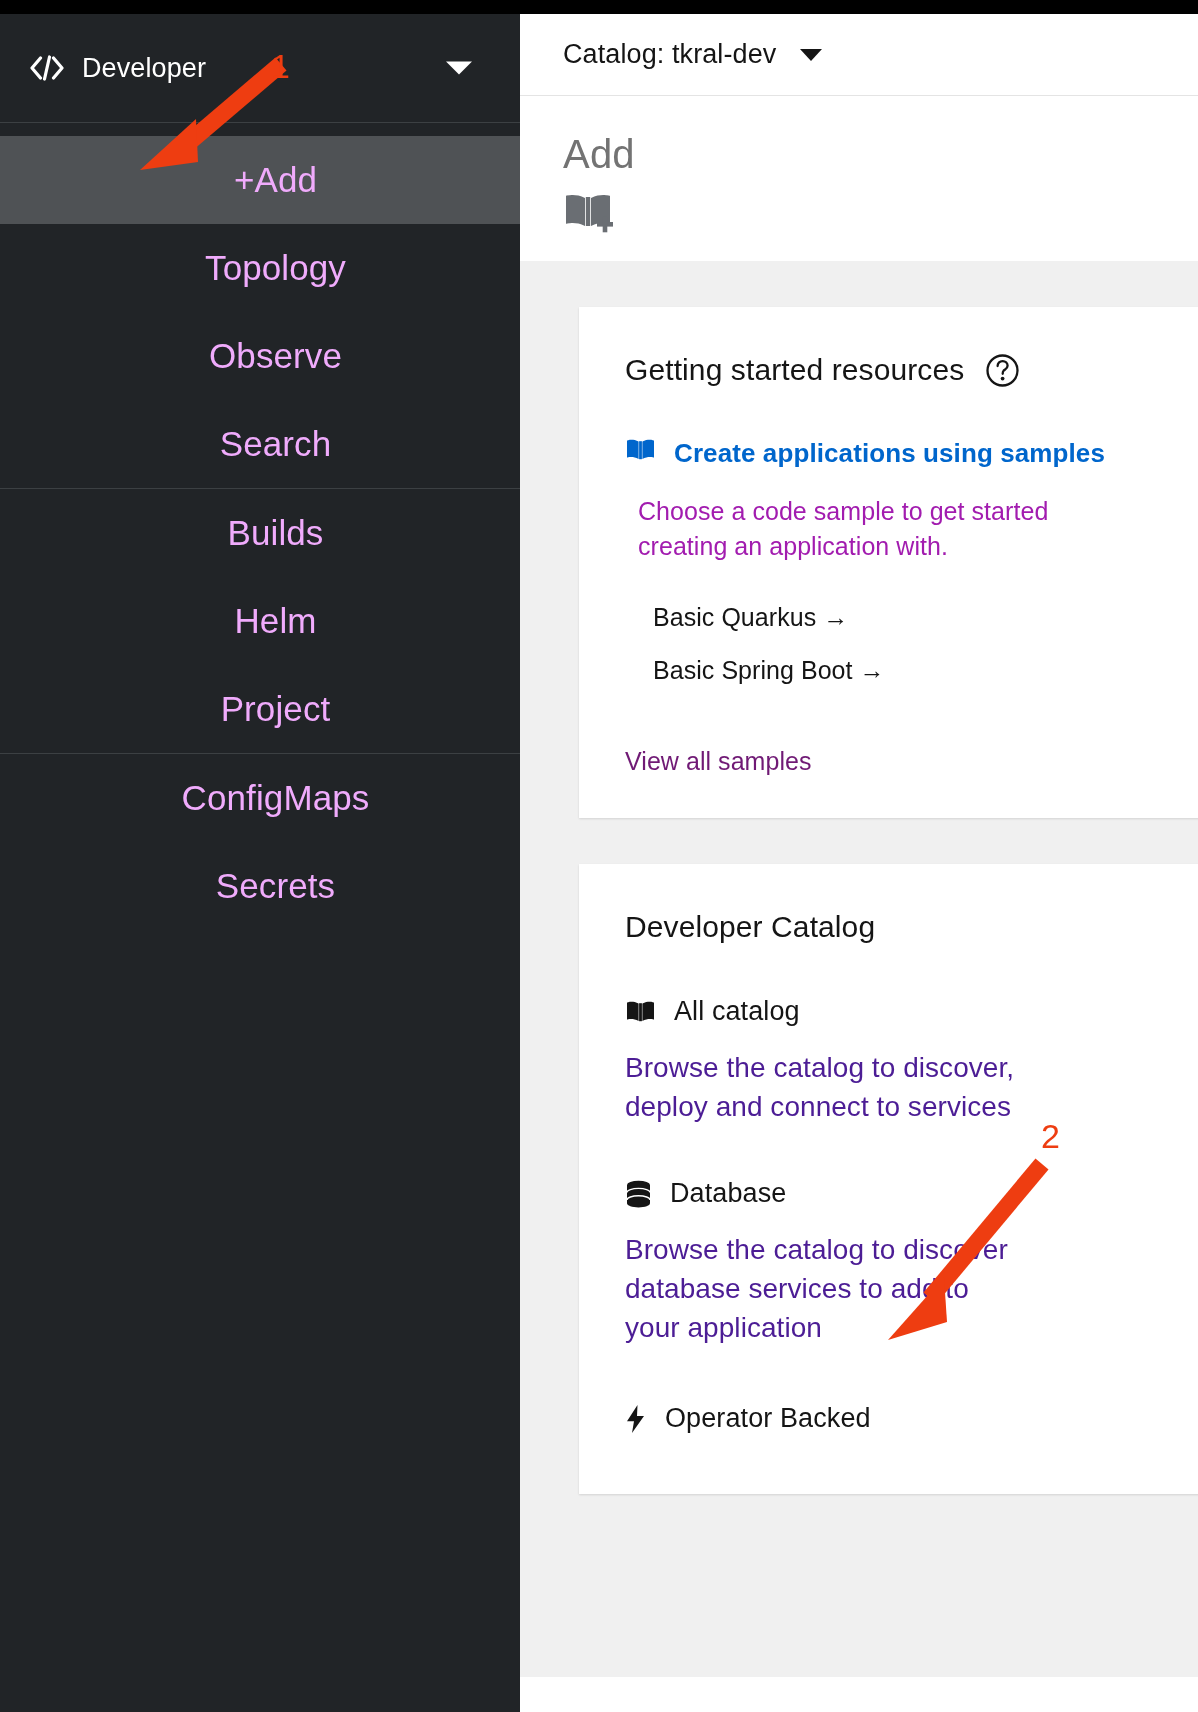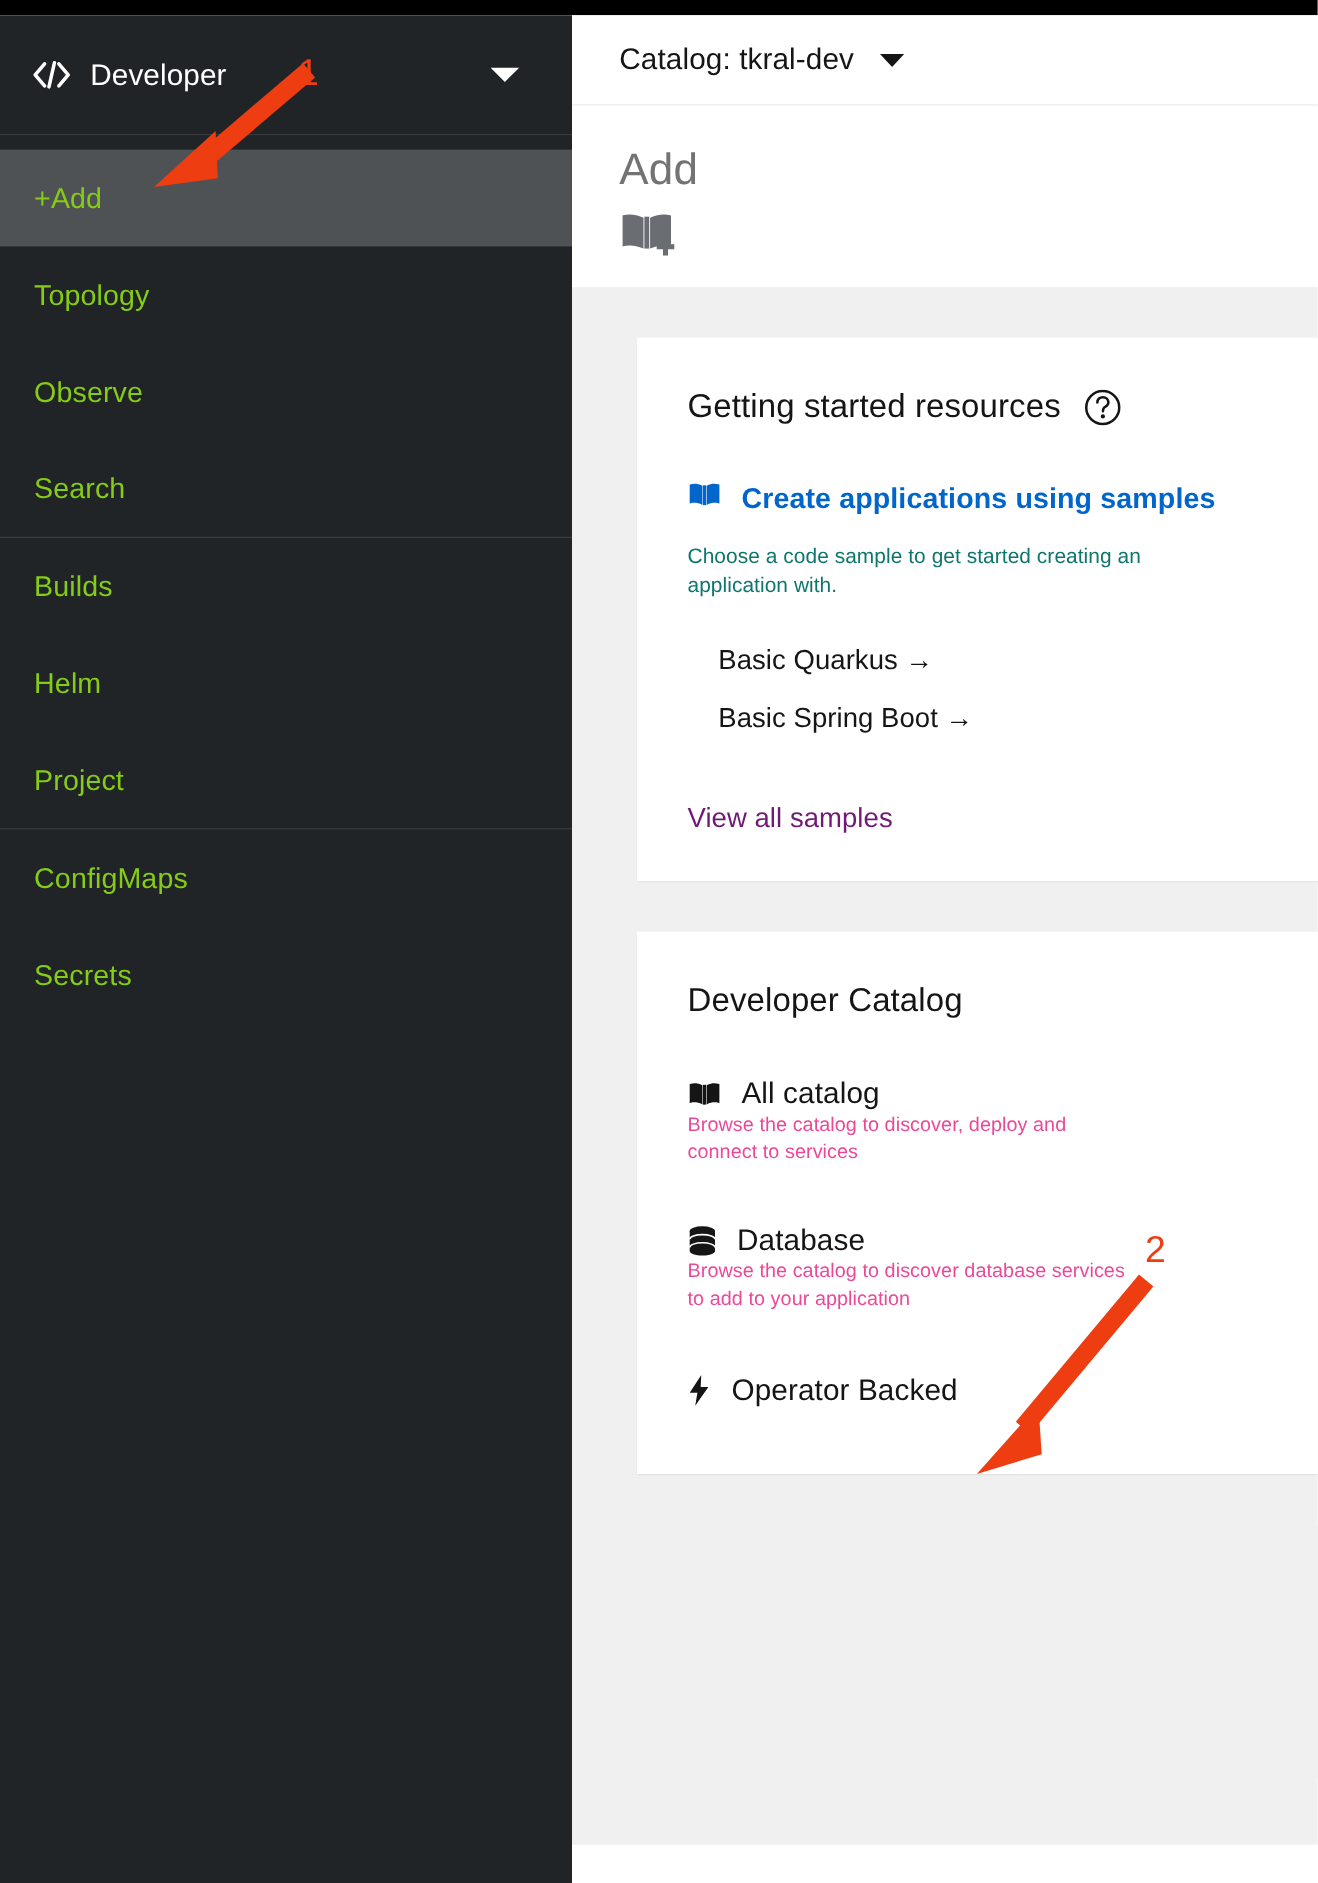--- a/index.html
+++ b/index.html
@@ -38,22 +38,22 @@
     border-left:13px solid transparent;
     border-right:13px solid transparent;
     border-top:13px solid #ffffff;
   }
   .nav-sep { height:1px; background:#3c4043; width:100%; }
   .nav-gap { height:13px; background:#212427; }
   .nav-group { padding:0; }
   .nav-item {
     height:88px; display:flex; align-items:center;
     padding-left:31px;
-    font-size:26px; font-weight:400; color:#84cc16;
-    letter-spacing:0.1px; cursor:pointer;
+    font-size:35px; font-weight:400; color:#f0abfc;
+    letter-spacing:0.1px; cursor:pointer;justify-content:center;
   }
   .nav-item.active { background:#4f5255; }
   
   .main {
     position:absolute; left:520px; top:14px;
     width:678px; height:1698px;
     background:#ffffff;
   }
   .proj-bar {
     height:82px; display:flex; align-items:center;
@@ -89,22 +89,22 @@
     display:flex; align-items:center; letter-spacing:0.1px;
   }
   .help-icon { margin-left:22px; width:33px; height:33px; flex:0 0 auto; cursor:pointer; }
   .res-link {
     display:flex; align-items:center; margin-top:50px;
     color:#0066cc; font-size:26px; font-weight:700; letter-spacing:0.1px;
     cursor:pointer;
   }
   .res-link .bk { margin-right:18px; flex:0 0 auto; }
   .res-desc {
-    margin-top:24px; font-size:19px; color:#0f766e;
-    line-height:1.38; width:420px; letter-spacing:0.05px;
+    margin-top:24px; font-size:25px; color:#a21caf;
+    line-height:1.38; width:420px; letter-spacing:0.05px;margin-left:13px;
   }
   .sample-list { margin-top:40px; }
   .sample-item {
     font-size:25px; color:#151515; margin-left:28px; margin-bottom:24px;
     letter-spacing:0.05px; cursor:pointer;
   }
   .viewall {
     margin-top:38px; font-size:25px; color:#701a75;
     letter-spacing:0.05px; cursor:pointer; display:inline-block;
   }
@@ -112,21 +112,21 @@
     font-size:30px; font-weight:400; color:#151515;
     letter-spacing:0.1px;
   }
   .cat-row {
     display:flex; align-items:center; margin-top:52px;
     font-size:27px; font-weight:400; color:#151515;
     letter-spacing:0.1px; cursor:pointer;
   }
   .cat-row .ci { margin-right:18px; flex:0 0 auto; display:flex; align-items:center; }
   .cat-desc {
-    font-size:18px; color:#ec4899;
+    margin-top:22px; font-size:28px; color:#4c1d95;
     line-height:1.38; width:400px; letter-spacing:0.05px;
   }
   
   .anno { position:absolute; pointer-events:none; }
   .anno-num {
     position:absolute; color:#ee3d11; font-size:34px;
     font-family:"Liberation Sans", sans-serif; font-weight:400;
     pointer-events:none;
   }
 </style>

